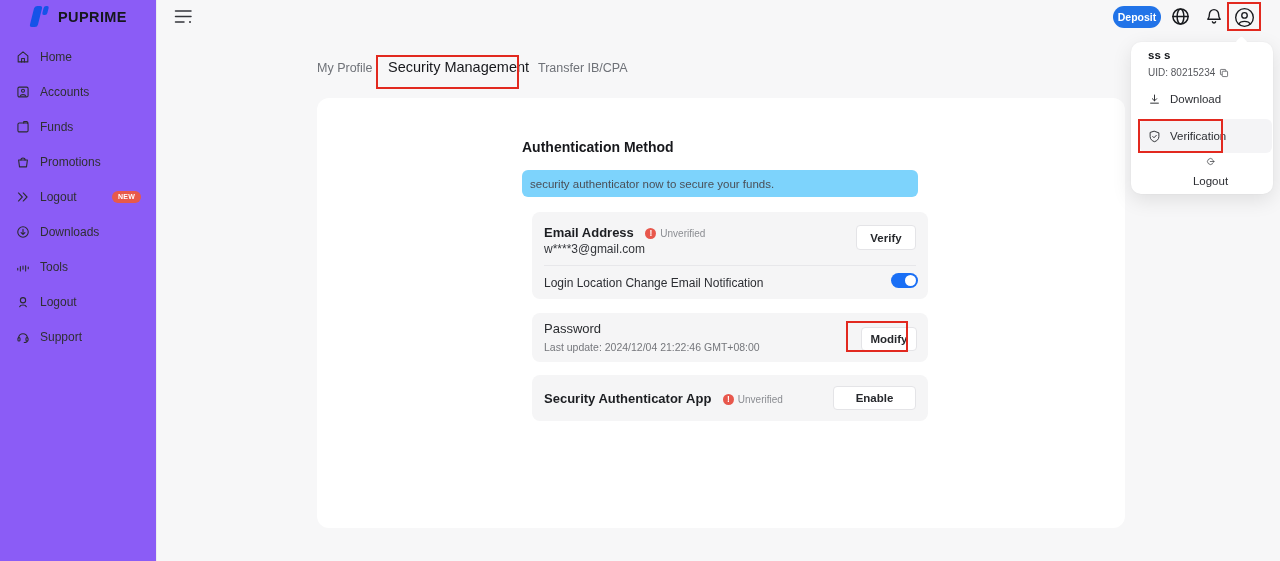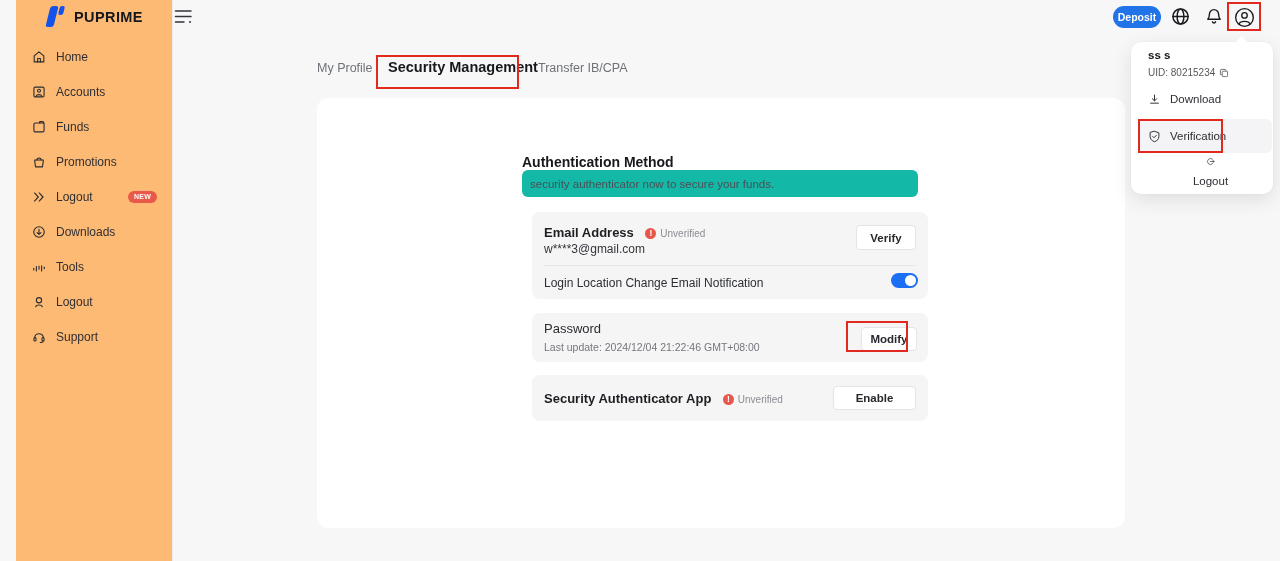--- a/index.html
+++ b/index.html
@@ -6,22 +6,22 @@
   html,body { width:1280px; height:561px; }
   body {
     position:relative; overflow:hidden;
     font-family:"Liberation Sans", sans-serif;
     background:#f7f7f8; color:#222;
   }
   svg { display:block; }
 
   
   .sidebar {
-    position:absolute; left:16px; top:0; width:157px; height:561px;
-    background:#fdba74; border-right:1px solid #ececef; z-index:5;
+    position:absolute; left:0; top:0; width:157px; height:561px;
+    background:#8b5cf6; border-right:1px solid #ececef; z-index:5;
   }
   .logo { position:absolute; left:29px; top:5px; display:flex; align-items:center; gap:8px; }
   .logo-mark { position:relative; width:21px; height:23px; }
   .logo-bar1 { position:absolute; left:3px; top:1px; width:8px; height:21px; background:#1553e8; border-radius:2.5px; transform:skewX(-14deg); }
   .logo-bar2 { position:absolute; left:13.5px; top:1px; width:5px; height:9px; background:#1553e8; border-radius:2px; transform:skewX(-14deg); }
   .logo-text { font-size:14.5px; font-weight:800; letter-spacing:.4px; color:#15171c; }
   .nav { position:absolute; left:0; top:39px; right:0; }
   .nav-item { position:relative; height:35px; display:flex; align-items:center; gap:10px; padding-left:16px; cursor:pointer; }
   .nav-item .lbl { font-size:12px; font-weight:400; color:#2f2f33; }
   .nav-icon { width:14px; height:14px; flex:0 0 14px; }
@@ -48,32 +48,32 @@
   .ann { position:absolute; border:2px solid #e2291f; z-index:40; pointer-events:none; }
   .ann-profile { left:1227px; top:2px; width:34px; height:29px; }
   .ann-tab { left:376px; top:55px; width:143px; height:34px; }
   .ann-verif { left:1138px; top:119px; width:85px; height:34px; z-index:60; }
   .ann-modify { left:846px; top:321px; width:62px; height:31px; z-index:20; }
 
   
   .tab { position:absolute; cursor:pointer; z-index:3; }
   .tab-inactive { font-size:12.5px; color:#6f7278; top:61px; }
   .tab-myprofile { left:317px; }
-  .tab-security { left:388px; top:59px; font-size:14.5px; font-weight:700; color:#17181c; }
+  .tab-security { left:388px; top:59px; font-size:14.5px; font-weight:400; color:#17181c; }
   .tab-transfer { left:538px; }
 
   
   .card {
     position:absolute; left:317px; top:98px; width:808px; height:430px;
     background:#ffffff; border-radius:12px; z-index:2;
   }
-  .section-title { position:absolute; left:205px; top:56px; font-size:14px; font-weight:800; color:#17181c; }
+  .section-title { position:absolute; left:205px; top:41px; font-size:14px; font-weight:800; color:#17181c; }
   .banner {
     position:absolute; left:205px; top:72px; width:396px; height:27px;
-    background:#14b8a6; border-radius:6px; overflow:hidden;
+    background:#7dd3fc; border-radius:6px; overflow:hidden;
     display:flex; align-items:center; padding-left:12px;
   }
   .banner .txt { font-size:11.5px; color:#4a4f57; margin-left:-4px; white-space:nowrap; }
 
   .panel { position:absolute; left:215px; width:396px; background:#f5f5f6; border-radius:8px; }
   .panel-email { top:114px; height:87px; }
   .panel-pass  { top:215px; height:49px; }
   .panel-auth  { top:277px; height:46px; }
 
   .row-title { font-size:13px; font-weight:700; color:#1c1e22; }

